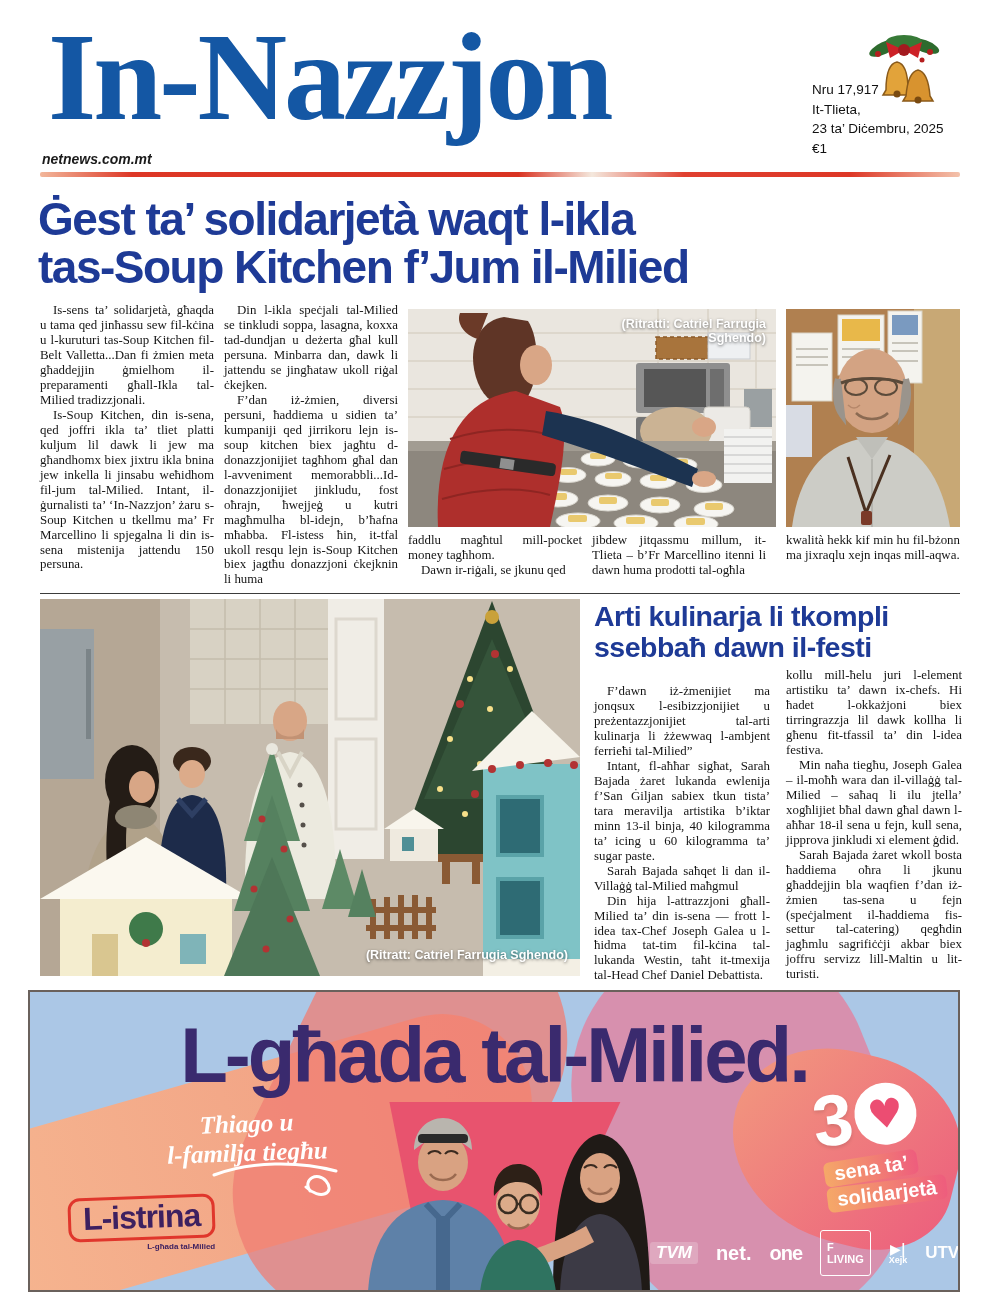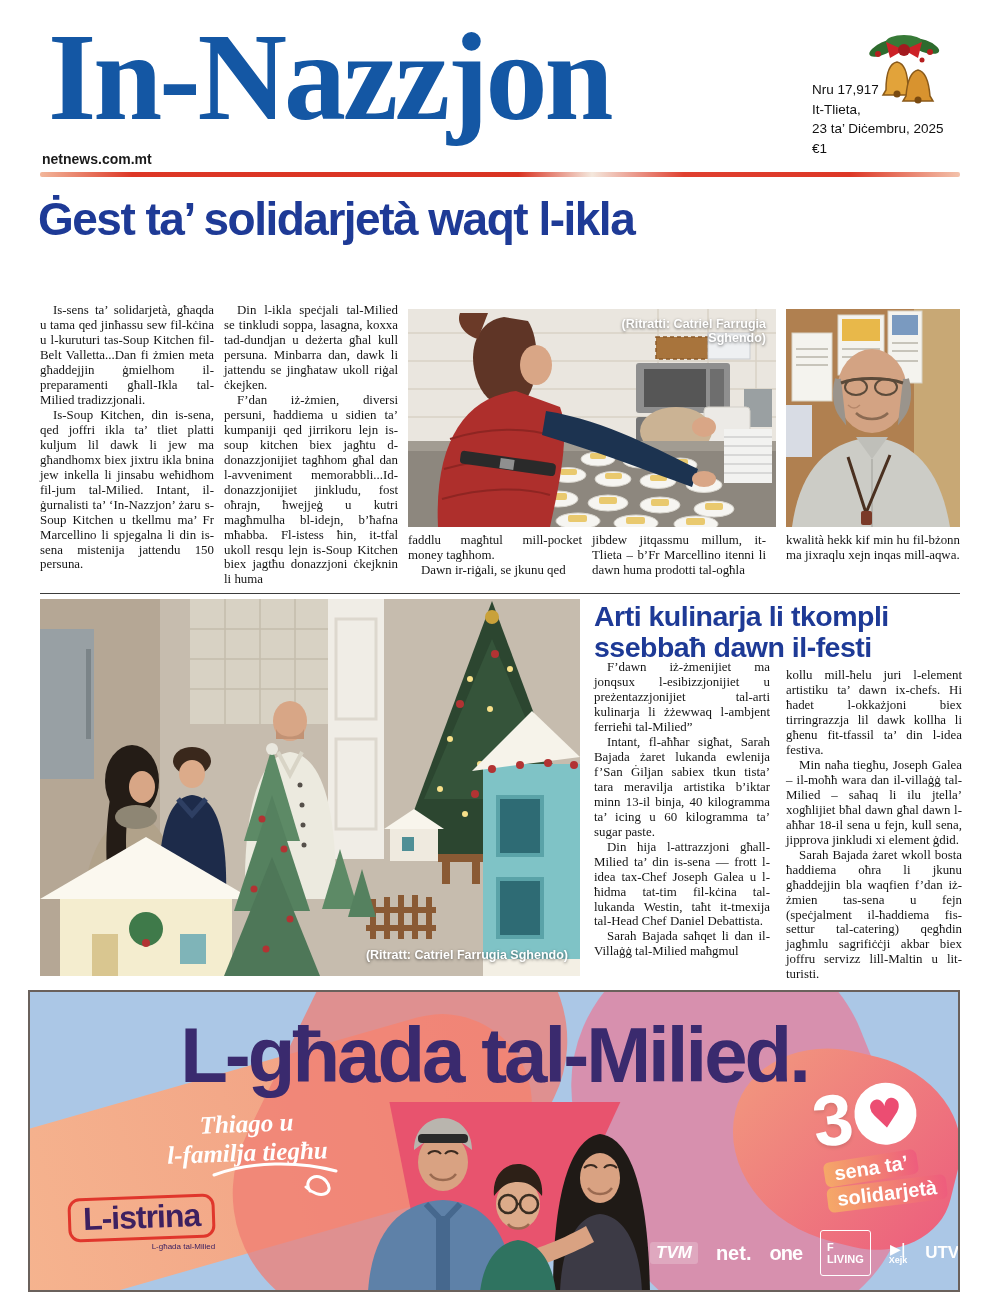--- a/index.html
+++ b/index.html
@@ -6,21 +6,21 @@
   .page{position:relative;width:990px;height:1300px;background:#fff;overflow:hidden;
         font-family:"Liberation Serif",serif;}
   .abs{position:absolute;}
 
   
   .masthead-title{font-family:"Liberation Serif",serif;font-weight:700;
     font-size:124px;line-height:1;color:#1457a4;letter-spacing:-3px;}
   .masthead-info{font-family:"Liberation Sans",sans-serif;font-size:13.5px;
     line-height:1.45;color:#111;}
   .masthead-site{font-family:"Liberation Sans",sans-serif;font-weight:700;
-    font-size:14px;color:#1a1a1a;}
+    font-size:14px;color:#1a1a1a;font-style:italic;}
   .redline{height:5px;border-radius:2px;
     background:linear-gradient(90deg,#f2b79b 0%,#dd3726 10%,#d93322 52%,#f4e8dd 60%,#e04030 70%,#dd3726 88%,#f3c2ab 100%);}
 
   
   .headline1{font-family:Liberation Sans, sans-serif;font-weight:700;
     font-size:46px;line-height:1.04;letter-spacing:-1.5px;color:#1e3a96;}
   .headline2{font-family:"Liberation Sans",sans-serif;font-weight:700;
     font-size:28.5px;line-height:1.08;letter-spacing:-0.5px;color:#1e3a96;}
 
   
@@ -39,21 +39,21 @@
   .ad{box-sizing:border-box;border:2px solid #6a615c;background:#abc7e6;overflow:hidden;}
   .ad-shape{position:absolute;}
   .ad-headline{font-family:"Liberation Sans",sans-serif;font-weight:800;
     font-size:78px;letter-spacing:-3px;color:#3a2a6e;text-align:center;line-height:1;}
   .ad-script{font-family:"Liberation Serif",serif;font-style:italic;font-weight:700;
     font-size:25px;line-height:1.15;color:#ffffff;text-align:center;transform:rotate(-2deg);}
   .istrina-box{display:inline-block;border:3px solid #e0362c;border-radius:12px;
     padding:2px 12px 4px 12px;transform:rotate(-2deg);}
   .istrina-text{font-family:"Liberation Sans",sans-serif;font-weight:800;
     font-size:32px;letter-spacing:-1px;color:#3d2060;line-height:1;}
-  .istrina-sub{font-family:"Liberation Sans",sans-serif;font-weight:400;font-size:8px;
+  .istrina-sub{font-family:"Liberation Sans",sans-serif;font-weight:700;font-size:8px;
     color:#3d2060;text-align:right;margin-top:2px;}
   .badge{transform:rotate(-7deg);text-align:center;}
   .badge-num-row{display:flex;align-items:center;justify-content:center;gap:2px;}
   .badge-three{font-family:"Liberation Sans",sans-serif;font-weight:800;font-size:72px;
     color:#fff;line-height:1;text-shadow:0 2px 4px rgba(0,0,0,.12);}
   .badge-zero{width:62px;height:62px;border-radius:50%;background:#fff;display:flex;
     align-items:center;justify-content:center;}
   .badge-heart{color:#ec4d72;font-size:40px;line-height:1;font-family:"DejaVu Sans",sans-serif;}
   .badge-ribbon{font-family:"Liberation Sans",sans-serif;font-weight:800;color:#fff;
     font-size:20px;line-height:1.05;padding:2px 10px;border-radius:6px;display:inline-block;
@@ -95,20 +95,21 @@
     <div>23 ta’ Diċembru, 2025</div>
     <div>€1</div>
   </div>
 
   <div class="abs masthead-site" style="left:42px;top:151px;">netnews.com.mt</div>
 
   <div class="abs redline" style="left:40px;top:172px;width:920px;"></div>
 
   <div class="abs headline1" style="left:38px;top:196px;width:930px;">
     <span>Ġest ta’ solidarjetà waqt l-ikla</span><br>
+    <span>tas-Soup Kitchen f’Jum il-Milied</span>
   </div>
 
   <div class="abs col" style="left:40px;top:303px;height:290px;">
     <p>Is-sens ta’ solidarjetà, għaqda u tama qed jinħassu sew fil-kċina u l-kuruturi tas-Soup Kitchen fil-Belt Valletta...Dan fi żmien meta għaddejjin ġmielhom il-preparamenti għall-Ikla tal-Milied tradizzjonali.</p>
     <p>Is-Soup Kitchen, din is-sena, qed joffri ikla ta’ tliet platti kuljum lil dawk li jew ma għandhomx biex jixtru ikla bnina jew inkella li jinsabu weħidhom fil-jum tal-Milied. Intant, il-ġurnalisti ta’ ‘In-Nazzjon’ żaru s-Soup Kitchen u tkellmu ma’ Fr Marcellino li spjegalna li din is-sena mistenija jattendu 150 persuna.</p>
   </div>
 
   <div class="abs col" style="left:224px;top:303px;height:290px;">
     <p>Din l-ikla speċjali tal-Milied se tinkludi soppa, lasagna, koxxa tad-dundjan u deżerta għal kull persuna. Minbarra dan, dawk li jattendu se jingħataw ukoll riġal ċkejken.</p>
     <p>F’dan iż-żmien, diversi persuni, ħaddiema u sidien ta’ kumpaniji qed jirrikoru lejn is-soup kitchen biex jagħtu d-donazzjonijiet tagħhom għal dan l-avveniment memorabbli...Id-donazzjonijiet jinkludu, fost oħrajn, ħwejjeġ u kutri magħmulha bl-idejn, b’ħafna mħabba. Fl-istess ħin, it-tfal ukoll resqu lejn is-Soup Kitchen biex jagtħu donazzjoni ċkejknin li huma</p>
@@ -375,25 +376,25 @@
       <rect x="443" y="360" width="97" height="17" fill="#f3efe4"></rect>
     </svg>
     <div class="abs caption" style="right:12px;bottom:14px;width:300px;">(Ritratt: Catriel Farrugia Sghendo)</div>
   </div>
 
   <div class="abs headline2" style="left:594px;top:601px;width:370px;">
     <span>Arti kulinarja li tkompli</span><br>
     <span>ssebbaħ dawn il-festi</span>
   </div>
 
-  <div class="abs col" style="left:594px;top:660px;width:176px;">
+  <div class="abs col" style="left:594px;top:684px;width:176px;">
     <p>F’dawn iż-żmenijiet ma jonqsux l-esibizzjonijiet u preżentazzjonijiet tal-arti  kulinarja li żżewwaq l-ambjent ferrieħi tal-Milied”</p>
     <p>Intant, fl-aħħar sigħat, Sarah Bajada żaret lukanda ewlenija f’San Ġiljan sabiex tkun tista’ tara meravilja artistika b’iktar minn 13-il binja, 40 kilogramma ta’ icing u 60 kilogramma ta’ sugar paste.</p>
+    <p>Sarah Bajada saħqet li dan il-Villaġġ tal-Milied maħgmul</p>
     <p>Din hija l-attrazzjoni għall-Milied ta’ din is-sena — frott l-idea tax-Chef Joseph Galea u l-ħidma tat-tim fil-kċina tal-lukanda Westin, taħt it-tmexija tal-Head Chef Daniel Debattista.</p>
-    <p>Sarah Bajada saħqet li dan il-Villaġġ tal-Milied maħgmul</p>
   </div>
   <div class="abs col" style="left:786px;top:668px;width:176px;">
     <p class="cont">kollu mill-ħelu juri l-element artistiku ta’ dawn ix-chefs. Hi ħadet l-okkażjoni biex tirringrazzja lil dawk kollha li għenu fit-tfassil ta’ din l-idea festiva.</p>
     <p>Min naħa tiegħu, Joseph Galea – il-moħħ wara dan il-villaġġ tal-Milied – saħaq li ilu jtella’ xogħlijiet bħal dawn għal dawn l-aħħar 18-il sena u fejn, kull sena, jipprova jinkludi xi element ġdid.</p>
     <p>Sarah Bajada żaret wkoll bosta ħaddiema oħra li jkunu għaddejjin bla waqfien f’dan iż-żmien tas-sena u fejn (speċjalment il-ħaddiema fis-settur tal-catering) qegħdin jagħmlu sagrifiċċji akbar biex joffru servizz lill-Maltin u lit-turisti.</p>
   </div>
 
   <div class="abs ad" style="left:28px;top:990px;width:932px;height:302px;">
 
     <div class="ad-shape" style="left:-90px;top:80px;width:600px;height:180px;border-radius:95px;transform:rotate(-16deg);background:linear-gradient(90deg,#f6b690,#f09a80);"></div>

